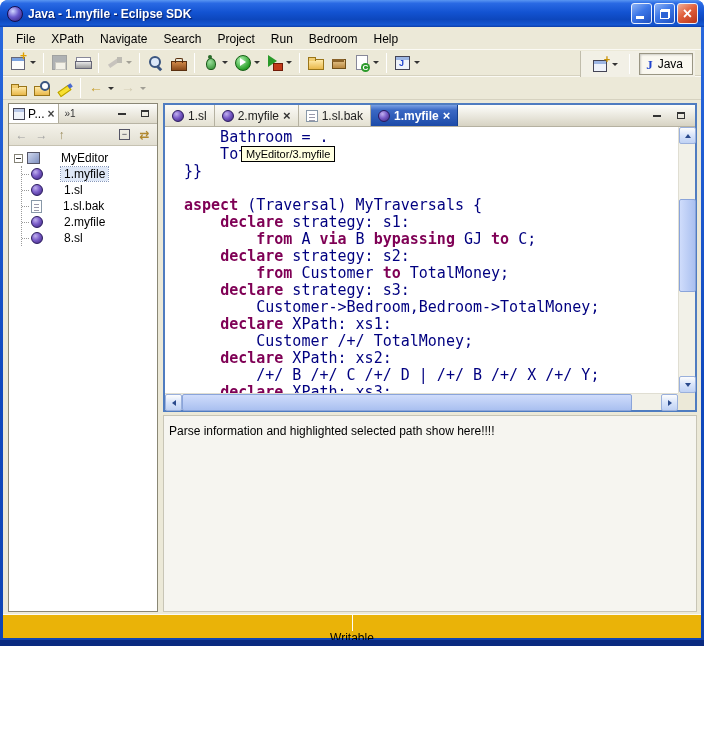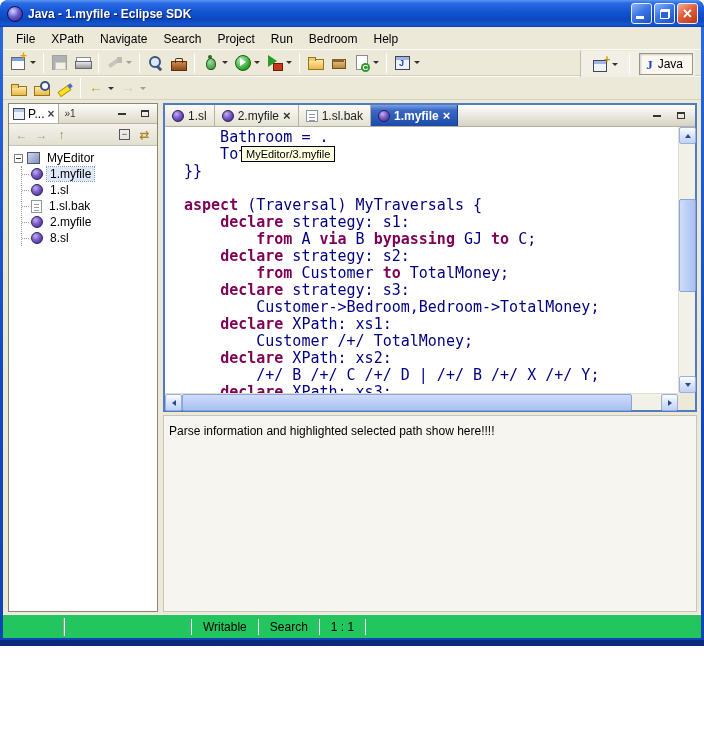--- a/index.html
+++ b/index.html
@@ -130,21 +130,21 @@
   .tree-children .tree-row { padding-left:9px; position:relative; }
   .tree-children .tree-row::before { content:""; position:absolute; left:0; top:8px; width:7px; border-top:1px dotted #9a9a9a; }
   .ti { width:13px; height:13px; flex:none; position:relative; display:inline-block; }
   .ti-myfile { width:12px; height:12px; border-radius:50%; border:1px solid #2a1a5e;
                background:radial-gradient(circle at 35% 30%,#c0b0ee 0%,#7a5cc8 45%,#3a2478 100%); }
   .ti-file { width:11px; height:13px; background:#fff; border:1px solid #8898a8; }
   .ti-file::after { content:""; position:absolute; left:2px; right:2px; top:3px; height:7px;
                     background:repeating-linear-gradient(180deg,#99a 0 1px,transparent 1px 3px); }
   .ti-project { width:13px; height:12px; background:linear-gradient(135deg,#cfd8ee,#8090c0); border:1px solid #556; }
   .ti-view { width:12px; height:12px; background:linear-gradient(#b8c8e8 0 3px,#eef2fa 3px); border:1px solid #445; }
-  .tree-label { padding:0 3px; }
+  .tree-label { padding:0 3px;margin-left:14px; }
   .tree-row.selected .tree-label { background:#dfe8f7; outline:1px dotted #8899bb; }
 
   
   .editor-panel { position:absolute; left:160px; top:3px; right:4px; height:309px; border:2px solid #4f7cc0; background:#fff;
                   display:flex; flex-direction:column; }
   .etabbar { height:22px; display:flex; align-items:stretch; background:linear-gradient(#fefefb,#d7d3c3); border-bottom:1px solid #b5b1a1; }
   .etabs { display:flex; align-items:stretch; }
   .etab { display:flex; align-items:center; gap:4px; padding:0 7px; border-right:1px solid #b5b1a1; font-size:12px; color:#222;
           background:linear-gradient(#fbfaf6,#e4e1d2); white-space:nowrap; }
   .etab .ti { width:12px; height:12px; }
@@ -176,21 +176,21 @@
   .tri-right { border-top:3px solid transparent; border-bottom:3px solid transparent; border-left:4px solid #2a4a8c; }
   .vthumb { position:absolute; left:0; top:72px; width:17px; height:93px; border:1px solid #8aa4da; border-radius:2px;
             background:linear-gradient(90deg,#cfdcfb,#aac0f0); }
   .hthumb { position:absolute; left:17px; top:0; width:450px; height:17px; border:1px solid #8aa4da; border-radius:2px;
             background:linear-gradient(180deg,#cfdcfb,#aac0f0); }
 
   .bottom-view { position:absolute; left:160px; top:315px; right:4px; bottom:2px; background:#f6f5f0; border:1px solid #c8c5b6; padding:8px 5px; }
 
   
   .statusbar { position:absolute; left:0; right:0; bottom:0; height:24px; display:flex; align-items:center; padding:0 3px;
-               border-top:1px solid #fbfaf4; background:#22c55e; }
+               border-top:1px solid #fbfaf4; background:#eab308;flex-direction:column; }
   .sb-cell { height:18px; display:flex; align-items:center; padding:0 10px; }
   .sb-cell.fastview { width:58px; border-right:1px solid #a09c8a; box-shadow:1px 0 0 #fff; }
   .sb-spacer1 { width:126px; }
   .groove { width:1px; height:16px; background:#a09c8a; border-right:1px solid #fefdf8; margin:0 1px; flex:none; }
 </style>
 </head>
 <body>
 
 <div class="window">
   <div class="titlebar">

